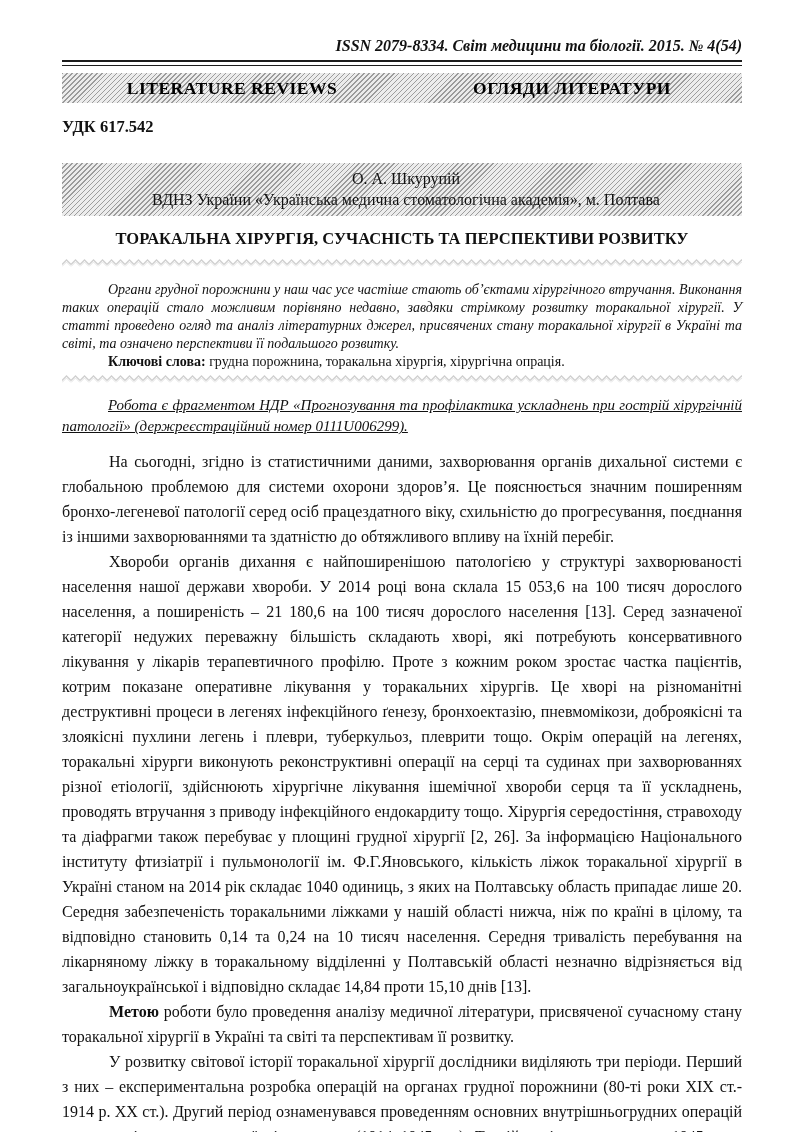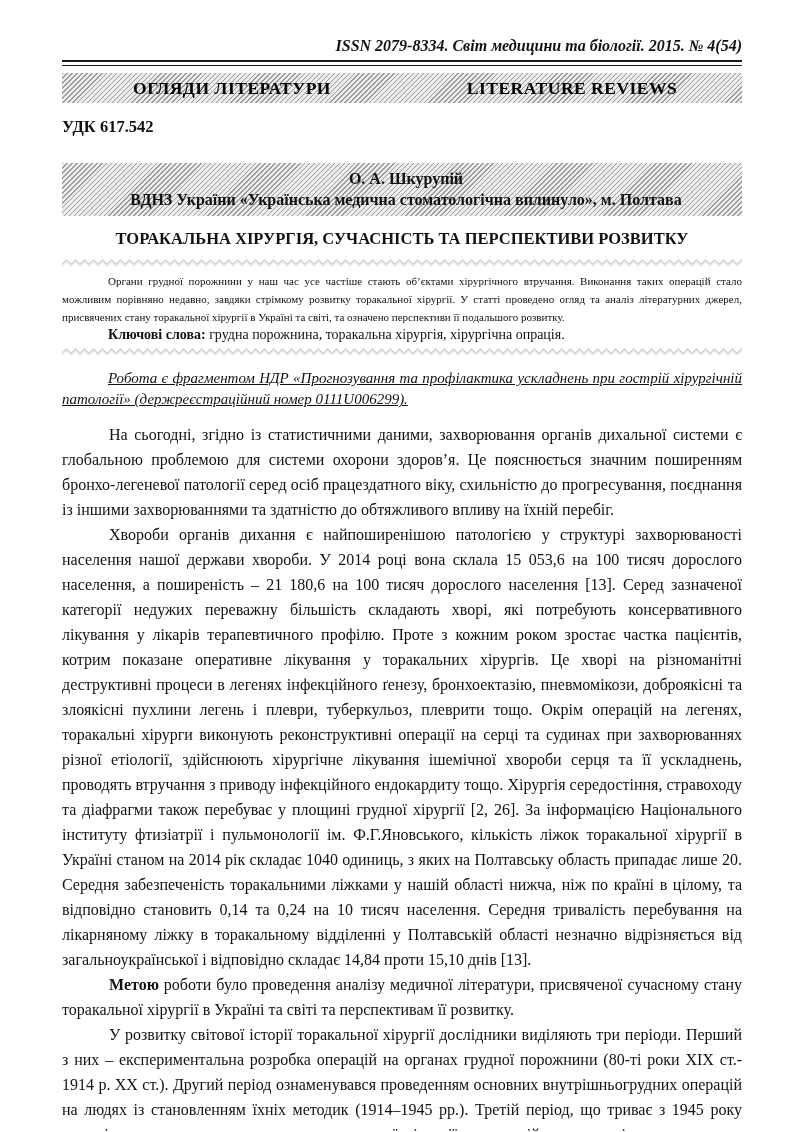--- a/index.html
+++ b/index.html
@@ -46,37 +46,38 @@
     letter-spacing: 0.5px;
     color: #000;
   }
   
   .udk {
     font-weight: bold; font-size: 16.5px;
     margin: 14px 0 26px 0;
   }
   .author-block {
     text-align: center;
-    font-weight: bold;
+    font-weight: normal;
     font-size: 16px; line-height: 21px;
     padding: 5px 0 6px 8px;
   }
   .article-title {
     text-align: center;
     font-weight: bold;
     font-size: 16.5px;
     margin: 13px 0 9px 0;
   }
   .zigzag { display: block; width: 100%; height: 9px; }
   
   .abstract {
-    font-size: 11px; line-height: 18px;
+    font-size: 14px; line-height: 18px;
     text-align: justify;
     text-indent: 46px;
-    margin: 5px 0 0 0;
+    margin: 14px 0 0 0;
+    font-style: italic;
   }
   .keywords {
     font-size: 14px; line-height: 18px;
     text-indent: 46px;
     margin: 0 0 3px 0;
   }
   .keywords b { font-weight: bold; font-family: Liberation Serif, serif; }
   
   .ndr-note {
     font-style: italic;
@@ -98,29 +99,29 @@
 </style>
 </head>
 <body>
 
 <div class="page">
 
   <div class="issn-line">ISSN 2079-8334. Світ медицини та біології. 2015. № 4(54)</div>
   <div class="double-rule"></div>
 
   <div class="section-banner hatch">
+    <div class="half">LITERATURE REVIEWS</div>
     <div class="half">ОГЛЯДИ ЛІТЕРАТУРИ</div>
-    <div class="half">LITERATURE REVIEWS</div>
   </div>
 
   <div class="udk">УДК 617.542</div>
 
   <div class="author-block hatch">
     <div>О. А. Шкурупій</div>
-    <div>ВДНЗ України «Українська медична стоматологічна вплинуло», м. Полтава</div>
+    <div>ВДНЗ України «Українська медична стоматологічна академія», м. Полтава</div>
   </div>
 
   <div class="article-title">ТОРАКАЛЬНА ХІРУРГІЯ, СУЧАСНІСТЬ ТА ПЕРСПЕКТИВИ РОЗВИТКУ</div>
 
   <svg class="zigzag" xmlns="http://www.w3.org/2000/svg">
     <defs>
       <pattern id="zz1" width="9" height="9" patternUnits="userSpaceOnUse">
         <polyline points="0,6.5 4.5,2 9,6.5" fill="none" stroke="#cfcfcf" stroke-width="1.3"></polyline>
         <polyline points="0,8.5 4.5,4 9,8.5" fill="none" stroke="#e2e2e2" stroke-width="1"></polyline>
       </pattern>

